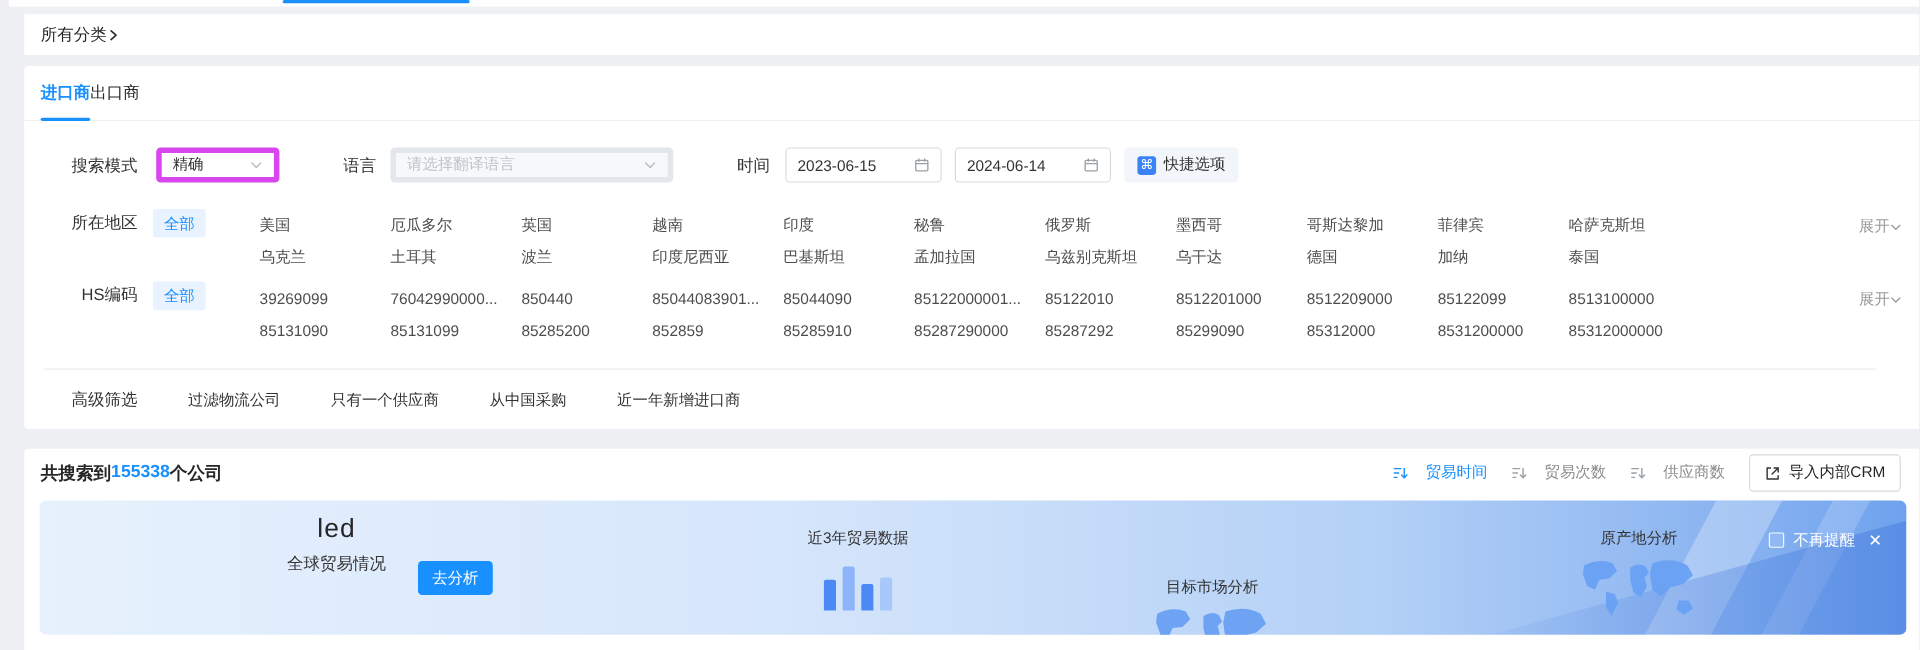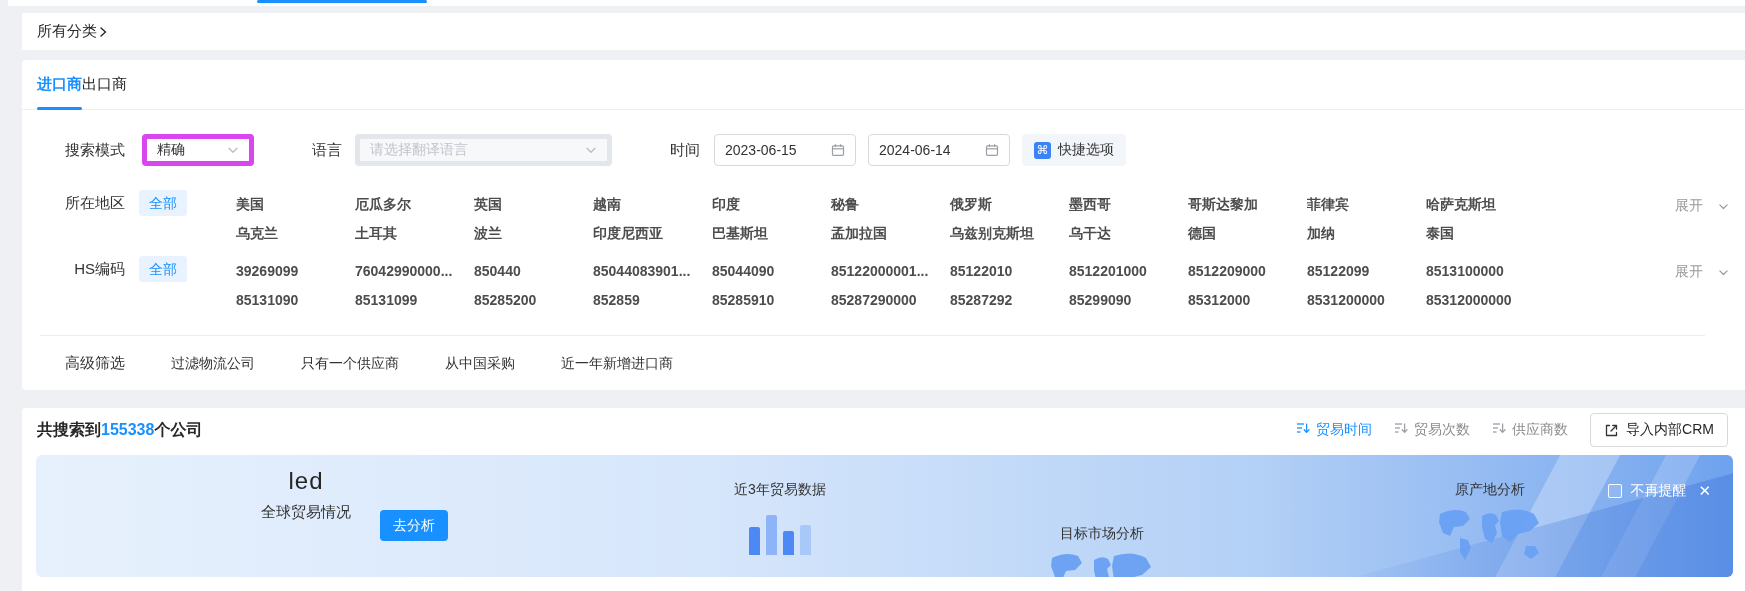--- a/index.html
+++ b/index.html
@@ -38,36 +38,36 @@
     display:flex; align-items:center; gap:7px; font-size:14px; color:#333; cursor:pointer; font-family:inherit; }
   .cmd-ico { width:17px; height:17px; background:#3b82f6; color:#fff; border-radius:3px; font-size:12px;
     display:flex; align-items:center; justify-content:center; line-height:1; }
 
   .filter-row { position:absolute; left:0; right:0; display:flex; align-items:flex-start; font-size:14px; }
   .row-region { top:130px; } .row-hs { top:196px; }
   .filter-row .label-col { line-height:26px; }
   .all-tag { margin-left:14px; background:#e8f3ff; color:#1890ff; border-radius:3px; padding:3px 10px;
     line-height:20px; cursor:pointer; flex-shrink:0; }
   .opt-grid { margin-left:49px; display:grid; grid-template-columns:repeat(11,119px); grid-auto-rows:29px; align-items:center; }
-  .cell { color:#4d4d4d; cursor:pointer; white-space:nowrap;font-weight:bold; }
-  .expand { position:absolute; right:16px; top:3px; display:flex; align-items:center; gap:15px; color:#999; cursor:pointer; height:26px; }
+  .cell { color:#4d4d4d; cursor:pointer; white-space:nowrap; }
+  .expand { position:absolute; right:16px; top:3px; display:flex; align-items:center; gap:0; color:#999; cursor:pointer; height:26px; }
 
   .divider2 { position:absolute; top:275px; left:18px; right:40px; border-top:1px solid #ececec; }
   .adv-row { position:absolute; top:289px; left:0; right:0; height:29px; display:flex; align-items:center; font-size:14px; }
   .adv-row .label-col { font-size:15px; }
   .adv-opt { color:#333; margin-left:46px; cursor:pointer; }
   .adv-opt:first-of-type { margin-left:16px; }
 
   
   .results-card { position:absolute; left:22px; right:0; top:408px; height:183px; background:#fff; border-radius:4px 0 0 0; }
   .results-header { height:40px; display:flex; align-items:center; justify-content:space-between; padding:4px 17px 0 15px; }
   .res-left { font-size:16px; color:#262626; font-weight:bold; display:flex; align-items:center; }
   .res-count { color:#1890ff; }
   .res-right { display:flex; align-items:center; gap:22px; }
-  .sort-item { display:flex; gap:6px; font-size:14px; color:#8c8c8c; cursor:pointer; }
+  .sort-item { display:flex; align-items:center; gap:16px; font-size:14px; color:#8c8c8c; cursor:pointer; }
   .sort-item.active { color:#1890ff; }
   .crm-btn { height:34px; padding:0 13px; background:#fff; border:1px solid #d9d9d9; border-radius:4px;
     display:flex; align-items:center; gap:7px; font-size:14px; color:#262626; cursor:pointer; font-family:inherit; }
 
   
   .banner { position:absolute; left:14px; right:12px; top:47px; height:122px; border-radius:6px; overflow:hidden;
     background:linear-gradient(90deg,#e7f1fd 0%,#d6e6fb 40%,#b3d0f6 72%,#86b1f0 92%,#6ea2ee 100%); }
   .streak { position:absolute; top:-20px; height:180px; width:60px; transform:skewX(-28deg); background:rgba(255,255,255,.28); }
   .s1 { right:150px; } .s2 { right:70px; width:34px; background:rgba(255,255,255,.18); }
   .wedge { position:absolute; right:0; bottom:0; width:420px; height:122px;

